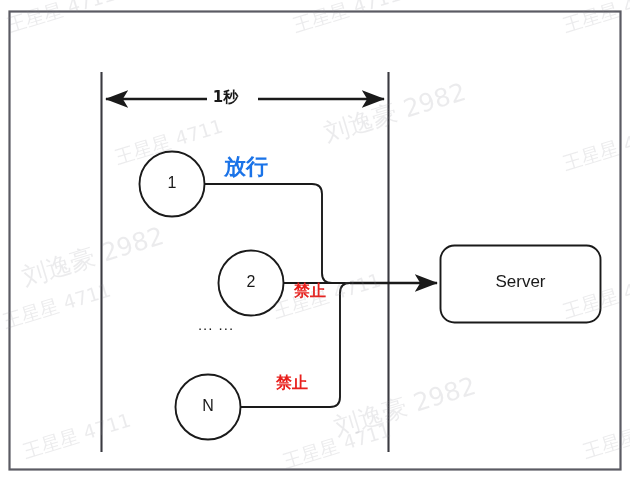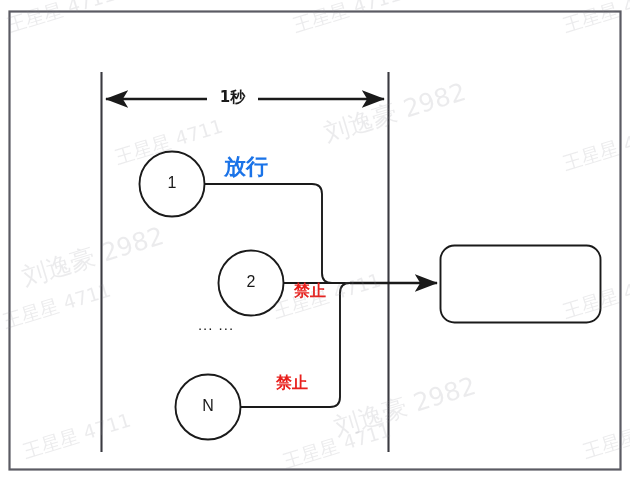--- a/index.html
+++ b/index.html
@@ -64,21 +64,21 @@
 
     <path d="M 283.5 283 L 420 283" fill="none" stroke="#1a1a1a" stroke-width="1.9"></path>
 
     <path d="M 240.5 407 L 330 407 Q 340 407 340 397 L 340 293 Q 340 283 350 283 L 420 283" fill="none" stroke="#1a1a1a" stroke-width="1.9"></path>
 
     <line x1="350" y1="283" x2="437" y2="283" stroke="#1a1a1a" stroke-width="2.3" marker-end="url(#arrowEnd)"></line>
 
     <rect x="440.5" y="245.5" width="160" height="77" rx="14" ry="14" fill="#ffffff" stroke="#1a1a1a" stroke-width="1.9"></rect>
   </svg>
 
-  <div style="position:absolute; left:207px; top:88px; width:51px; text-align:center;
+  <div style="position:absolute; left:200px; top:88px; width:51px; text-align:center;
               font-size:15px; font-weight:700; color:#1a1a1a;
               font-family:'DejaVu Sans','Liberation Sans',sans-serif;">1秒</div>
 
   <div style="position:absolute; left:152px; top:174px; width:40px; text-align:center;
               font-size:16px; color:#1a1a1a;">1</div>
 
   <div style="position:absolute; left:231px; top:273px; width:40px; text-align:center;
               font-size:16px; color:#1a1a1a;">2</div>
 
   <div style="position:absolute; left:188px; top:397px; width:40px; text-align:center;
@@ -89,20 +89,22 @@
 
   <div style="position:absolute; left:224px; top:152px; font-size:22px; font-weight:700;
               color:#1a73e8; font-family:'DejaVu Sans','Liberation Sans',sans-serif;">放行</div>
 
   <div style="position:absolute; left:294px; top:281px; font-size:16px; font-weight:700;
               color:#e8201d; font-family:'DejaVu Sans','Liberation Sans',sans-serif;">禁止</div>
 
   <div style="position:absolute; left:276px; top:373px; font-size:16px; font-weight:700;
               color:#e8201d; font-family:'DejaVu Sans','Liberation Sans',sans-serif;">禁止</div>
 
+  <div style="position:absolute; left:440px; top:272px; width:161px; text-align:center;
+              font-size:17px; color:#1a1a1a;">Server</div>
 
   <div id="watermark-layer" style="position:absolute; left:0; top:0; width:630px; height:478px; pointer-events:none;">
       <div class="wm" style="left: 4px; top: 14px; font-size: 19px; color: rgb(139, 139, 147); transform: rotate(-17deg);">王星星 4711</div>
       <div class="wm" style="left: 290px; top: 14px; font-size: 19px; color: rgb(139, 139, 147); transform: rotate(-17deg);">王星星 4711</div>
       <div class="wm" style="left: 560px; top: 14px; font-size: 19px; color: rgb(139, 139, 147); transform: rotate(-17deg);">王星星 4711</div>
       <div class="wm" style="left: 320px; top: 118px; font-size: 25px; color: rgb(139, 139, 147); transform: rotate(-17deg);">刘逸豪 2982</div>
       <div class="wm" style="left: 112px; top: 146px; font-size: 19px; color: rgb(139, 139, 147); transform: rotate(-17deg);">王星星 4711</div>
       <div class="wm" style="left: 560px; top: 152px; font-size: 19px; color: rgb(139, 139, 147); transform: rotate(-17deg);">王星星 4711</div>
       <div class="wm" style="left: 18px; top: 262px; font-size: 25px; color: rgb(139, 139, 147); transform: rotate(-17deg);">刘逸豪 2982</div>
       <div class="wm" style="left: 270px; top: 300px; font-size: 19px; color: rgb(139, 139, 147); transform: rotate(-17deg);">王星星 4711</div>

